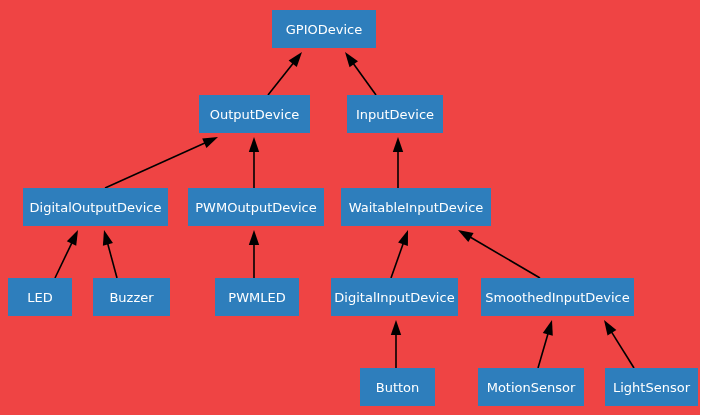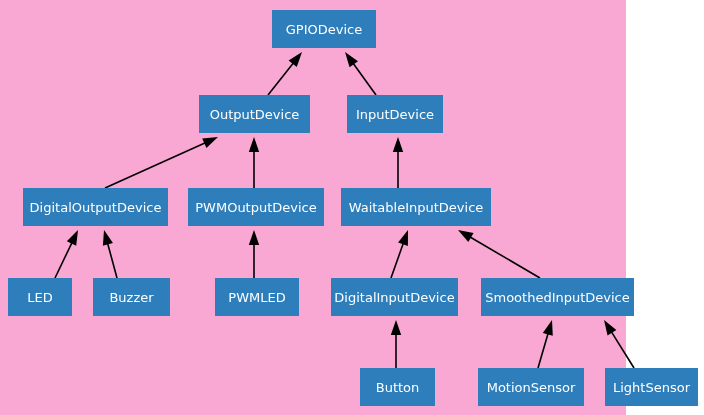--- a/index.html
+++ b/index.html
@@ -8,23 +8,23 @@
     background: #ffffff;
   }
   body {
     width: 704px;
     height: 415px;
     overflow: hidden;
     font-family: "DejaVu Sans", sans-serif;
   }
   #diagram-root {
     position: relative;
-    width: 626px;
+    width: 700px;
     height: 415px;
-    background: #f9a8d4;
+    background: #ef4444;
   }
   svg.diagram-canvas {
     position: absolute;
     top: 0;
     left: 0;
     width: 704px;
     height: 415px;
     display: block;
   }
   .class-box rect {

